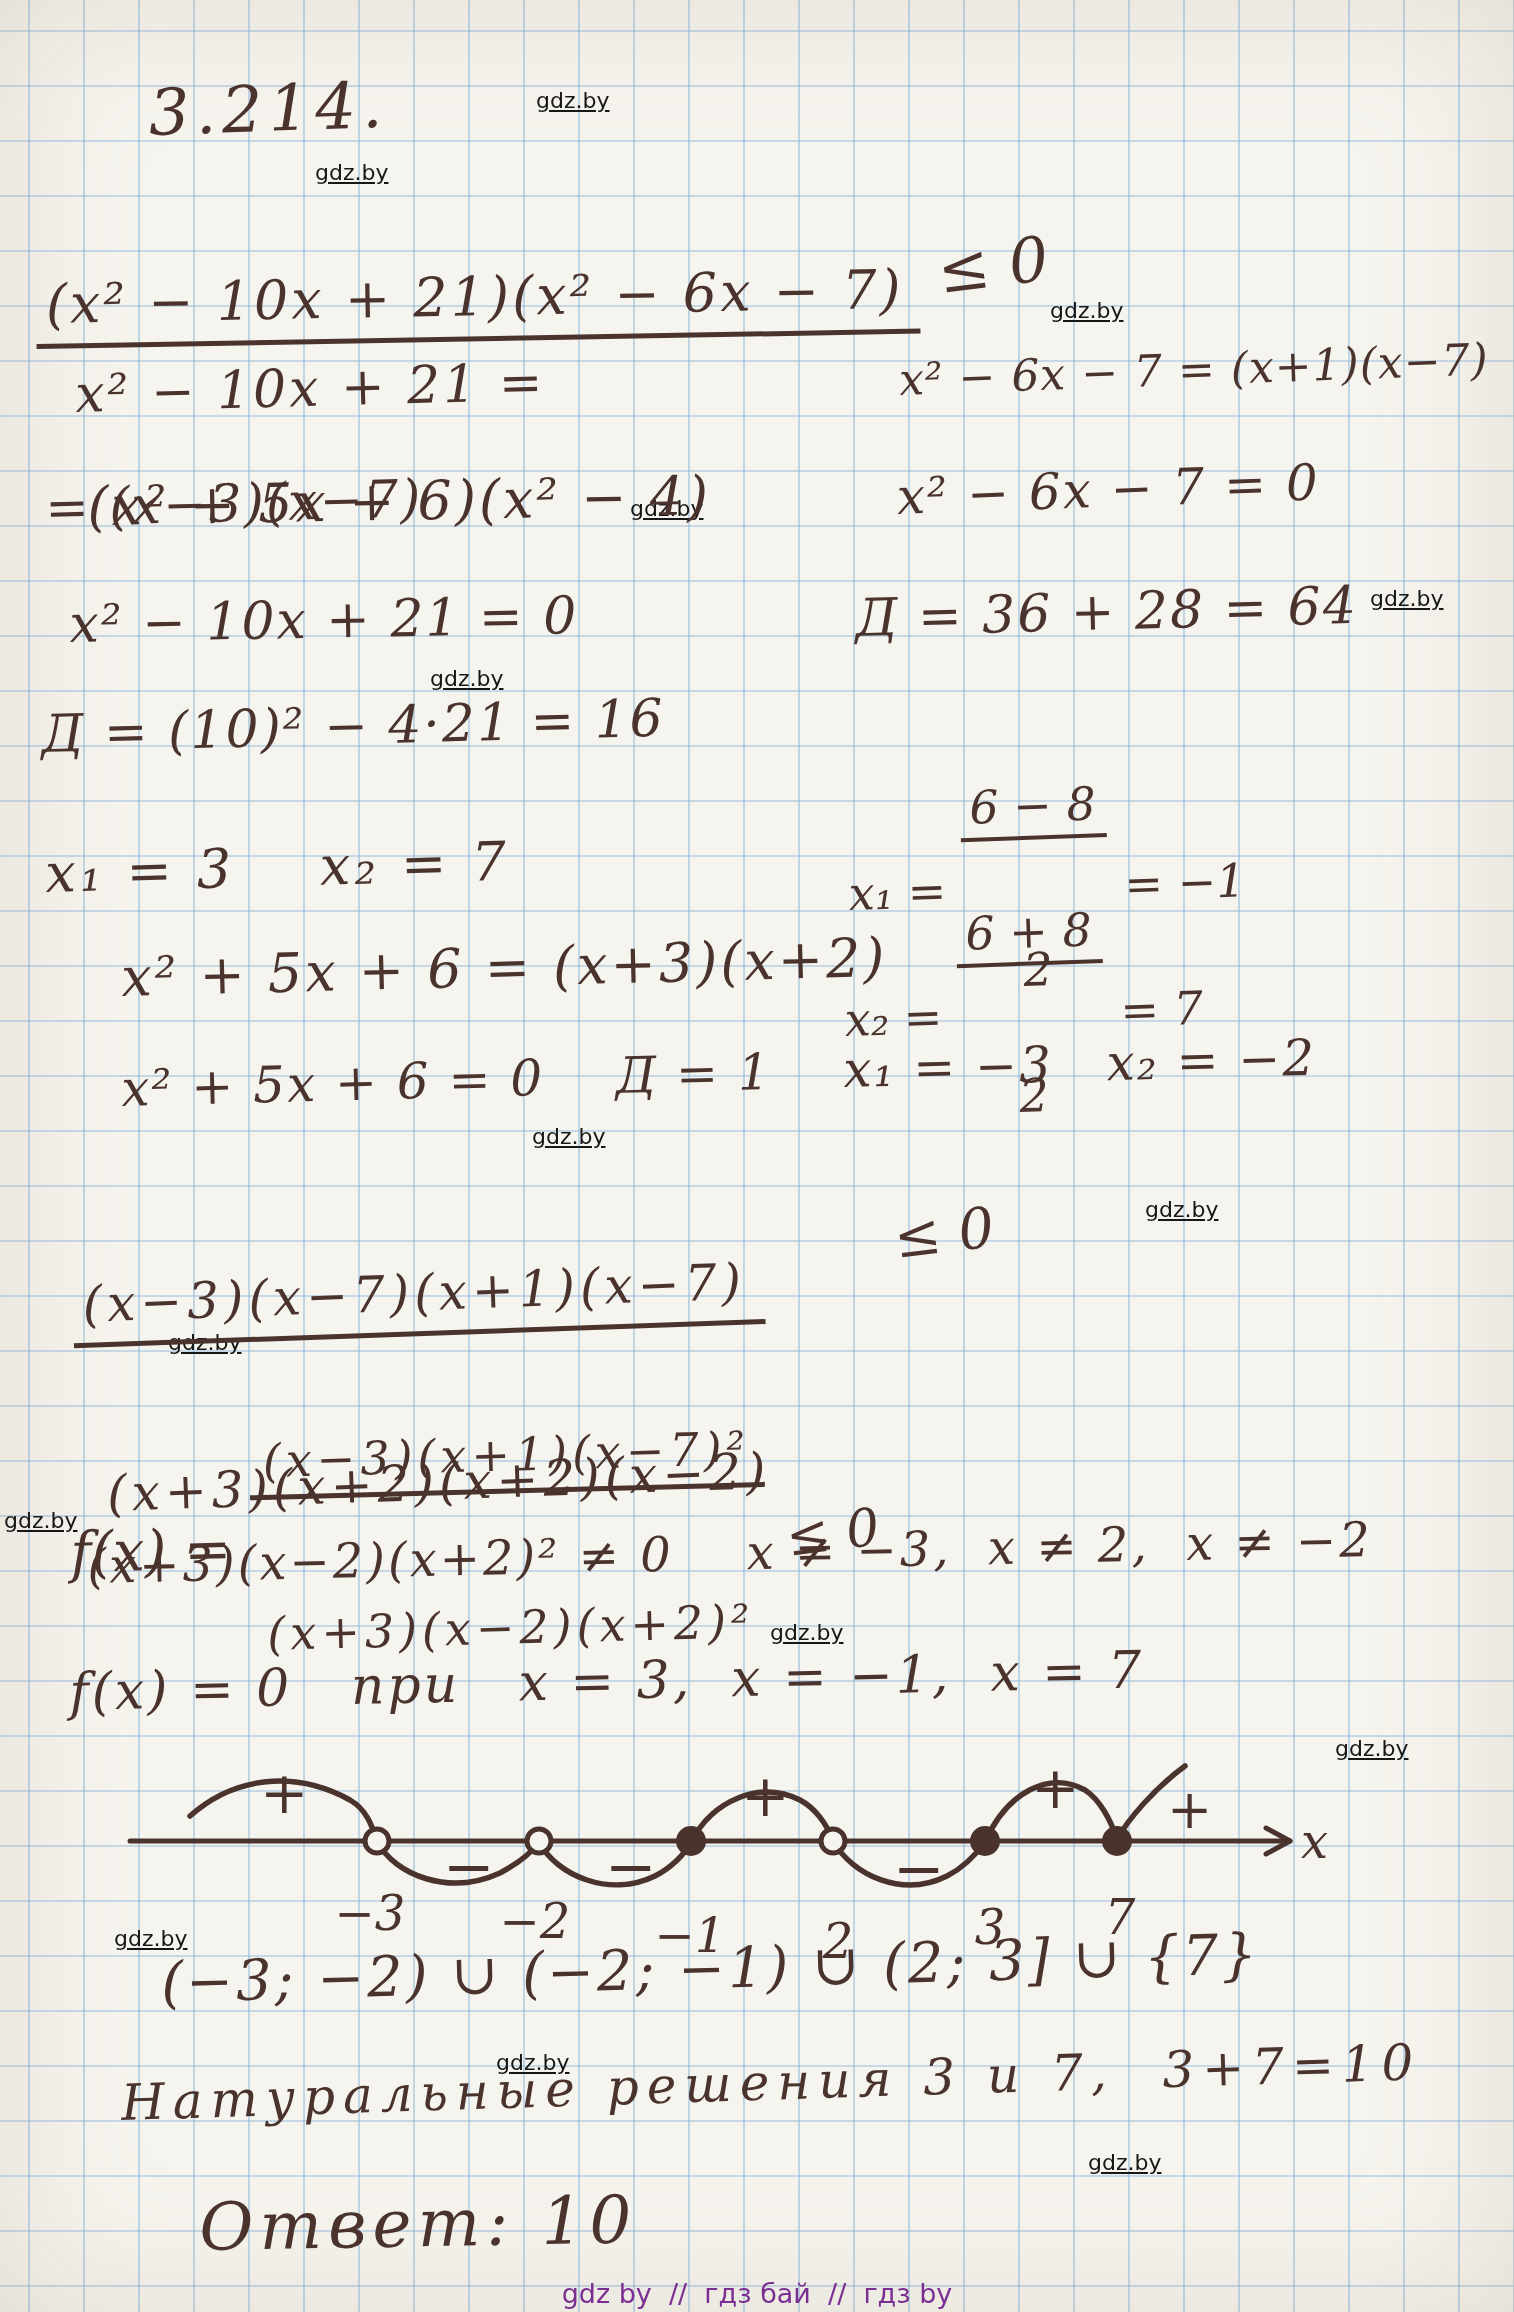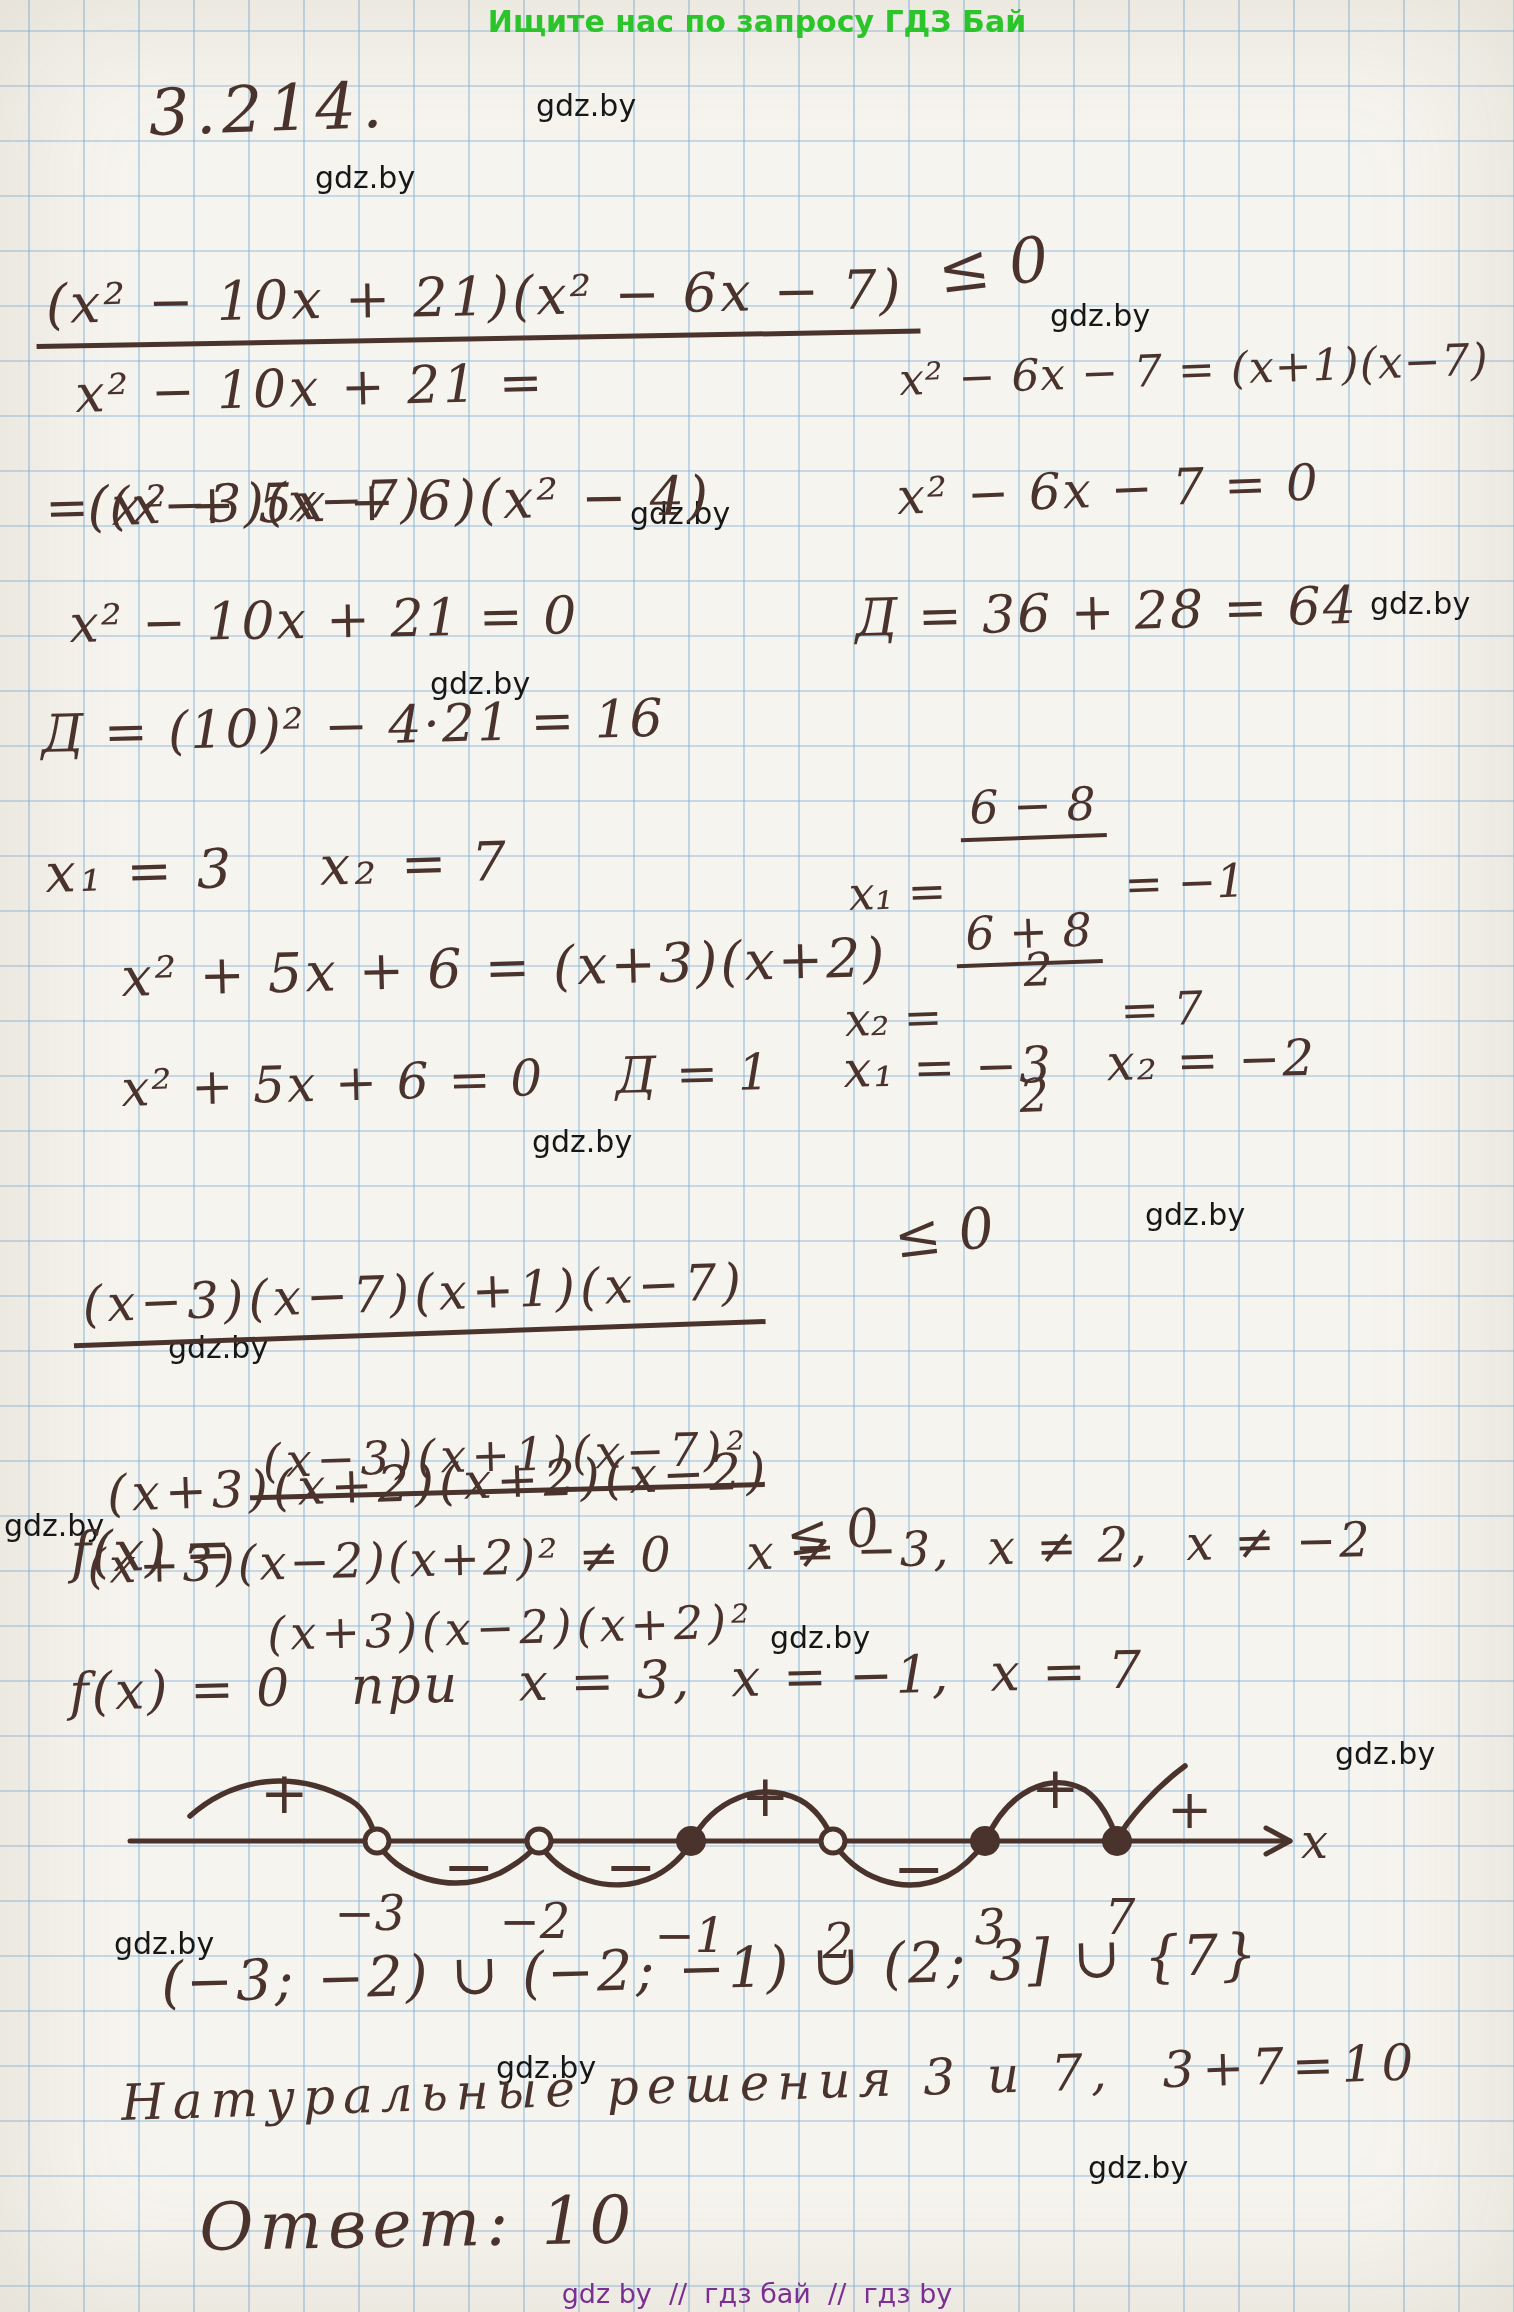--- a/index.html
+++ b/index.html
@@ -27,23 +27,24 @@
     font-style:italic;
     color:var(--ink);
     white-space:pre;
     transform-origin:left bottom;
     line-height:1.1;
   }
   .wm{
     position:absolute;
     font-family:"DejaVu Sans","Liberation Sans",sans-serif;
     font-style:normal;
-    font-size:30px;
+    font-size:22px;
     color:#171717;
     white-space:pre;
+    text-decoration:underline;
   }
   .promo{
     position:absolute;
     left:50%;top:4px;transform:translateX(-50%);
     font-family:"DejaVu Sans","Liberation Sans",sans-serif;
     font-size:30px;font-weight:bold;
     color:#2bc42b;
     white-space:pre;
   }
   .footer{
@@ -62,21 +63,20 @@
   .mfrac .num{display:block;border-bottom:4px solid var(--ink);padding:0 10px 4px;}
   .mfrac .den{display:block;padding:4px 10px 0;}
   .fxrow{display:flex;align-items:center;gap:20px;}
   svg text{font-family:"DejaVu Serif","Liberation Serif",serif;font-style:italic;fill:var(--ink);}
 </style>
 </head>
 <body>
 
 <div class="page">
 
-  <div class="promo">Ищите нас по запросу ГДЗ Бай</div>
 
   <div class="hw" style="left:150px;top:78px;font-size:64px;letter-spacing:6px;transform:rotate(-2deg);">3.214.</div>
 
   <div class="wm" style="left:536px;top:88px;">gdz.by</div>
   <div class="wm" style="left:315px;top:160px;">gdz.by</div>
   <div class="wm" style="left:1050px;top:298px;">gdz.by</div>
   <div class="wm" style="left:630px;top:496px;">gdz.by</div>
   <div class="wm" style="left:1370px;top:586px;">gdz.by</div>
   <div class="wm" style="left:430px;top:666px;">gdz.by</div>
   <div class="wm" style="left:532px;top:1124px;">gdz.by</div>

